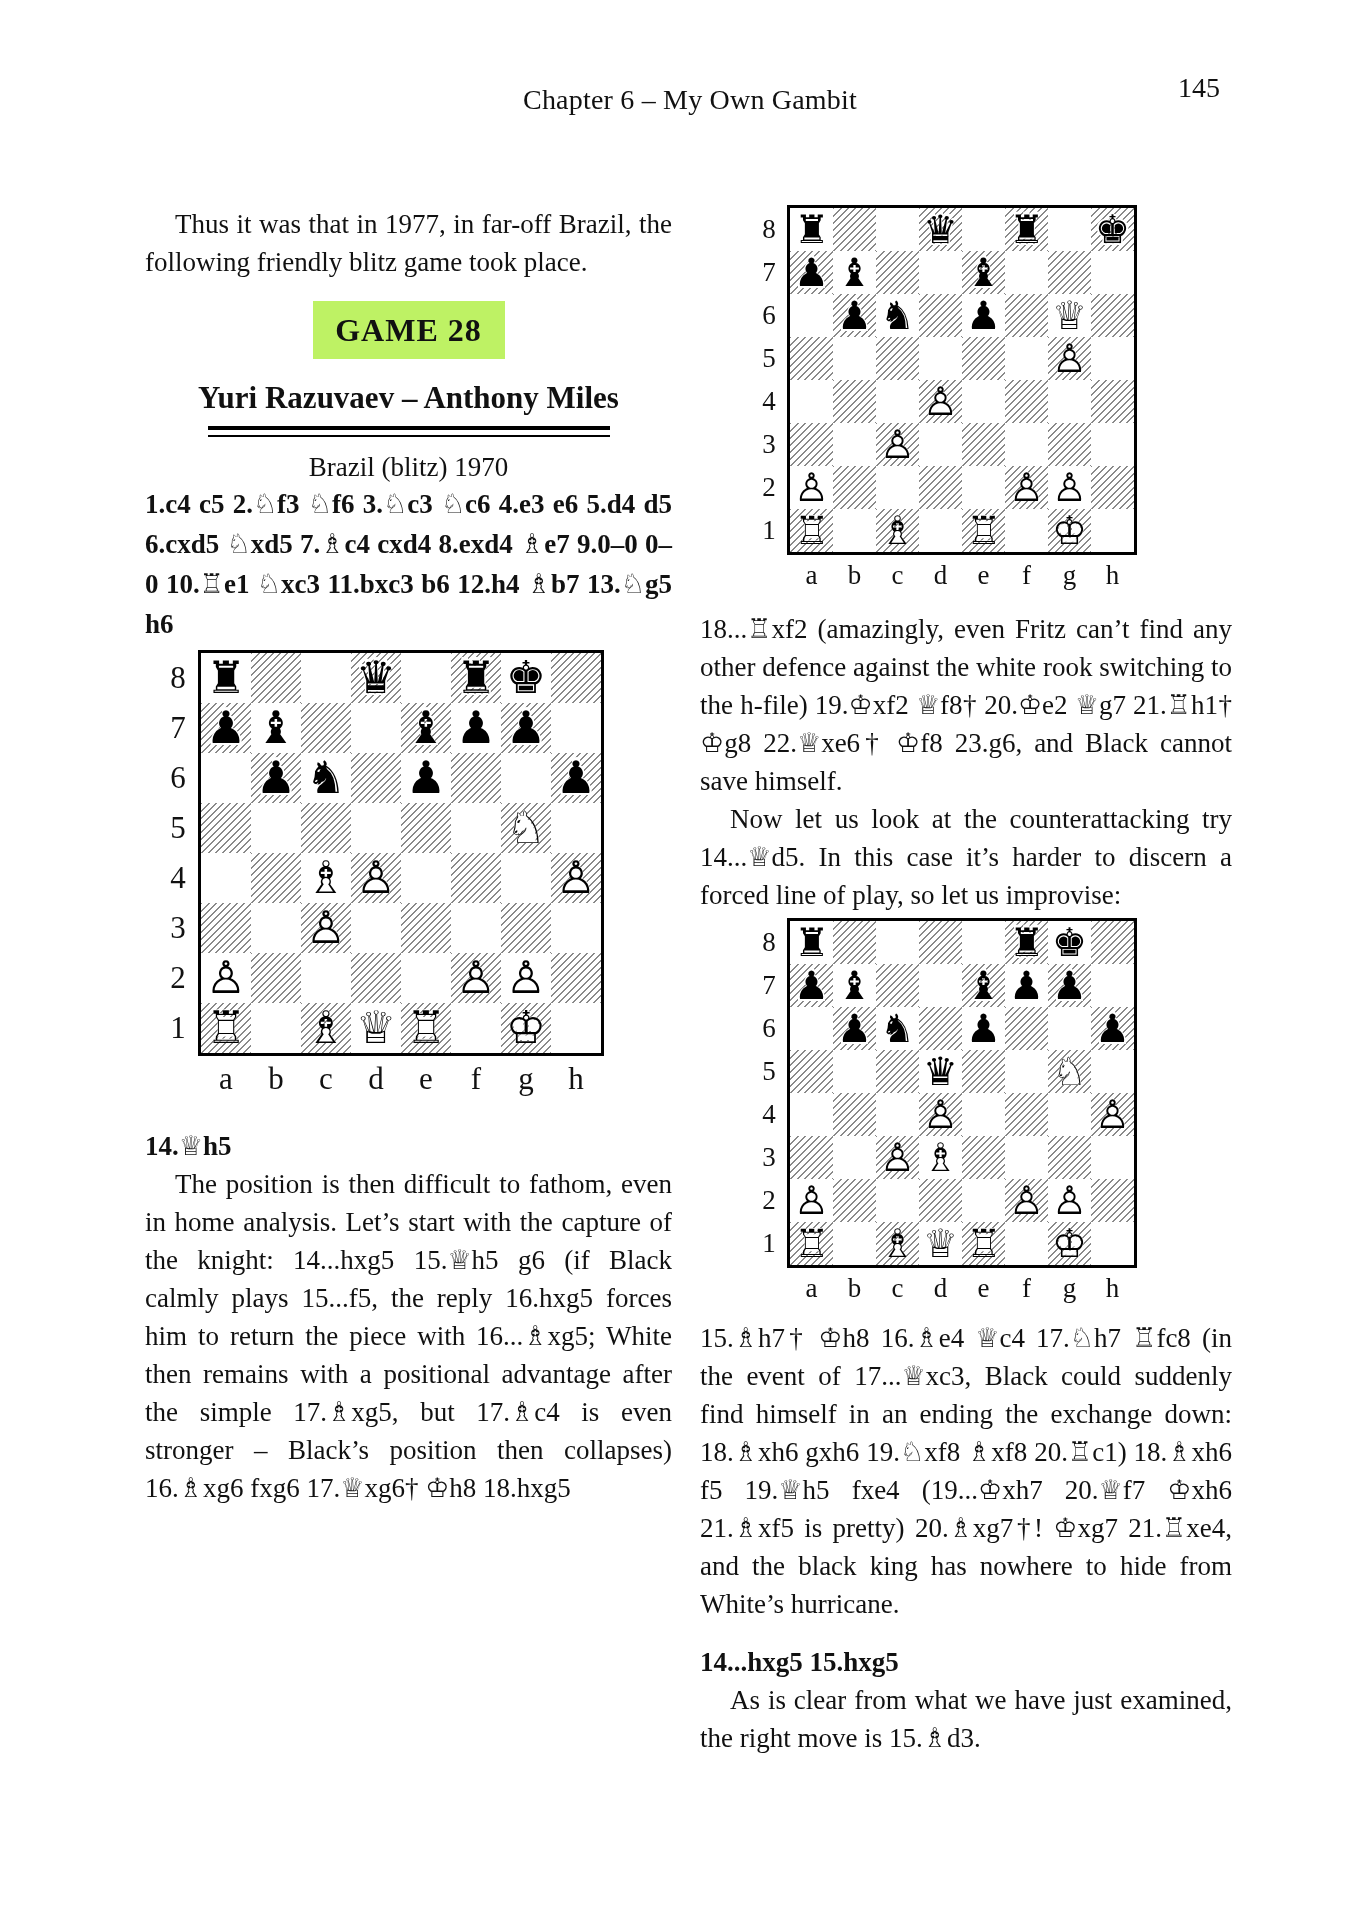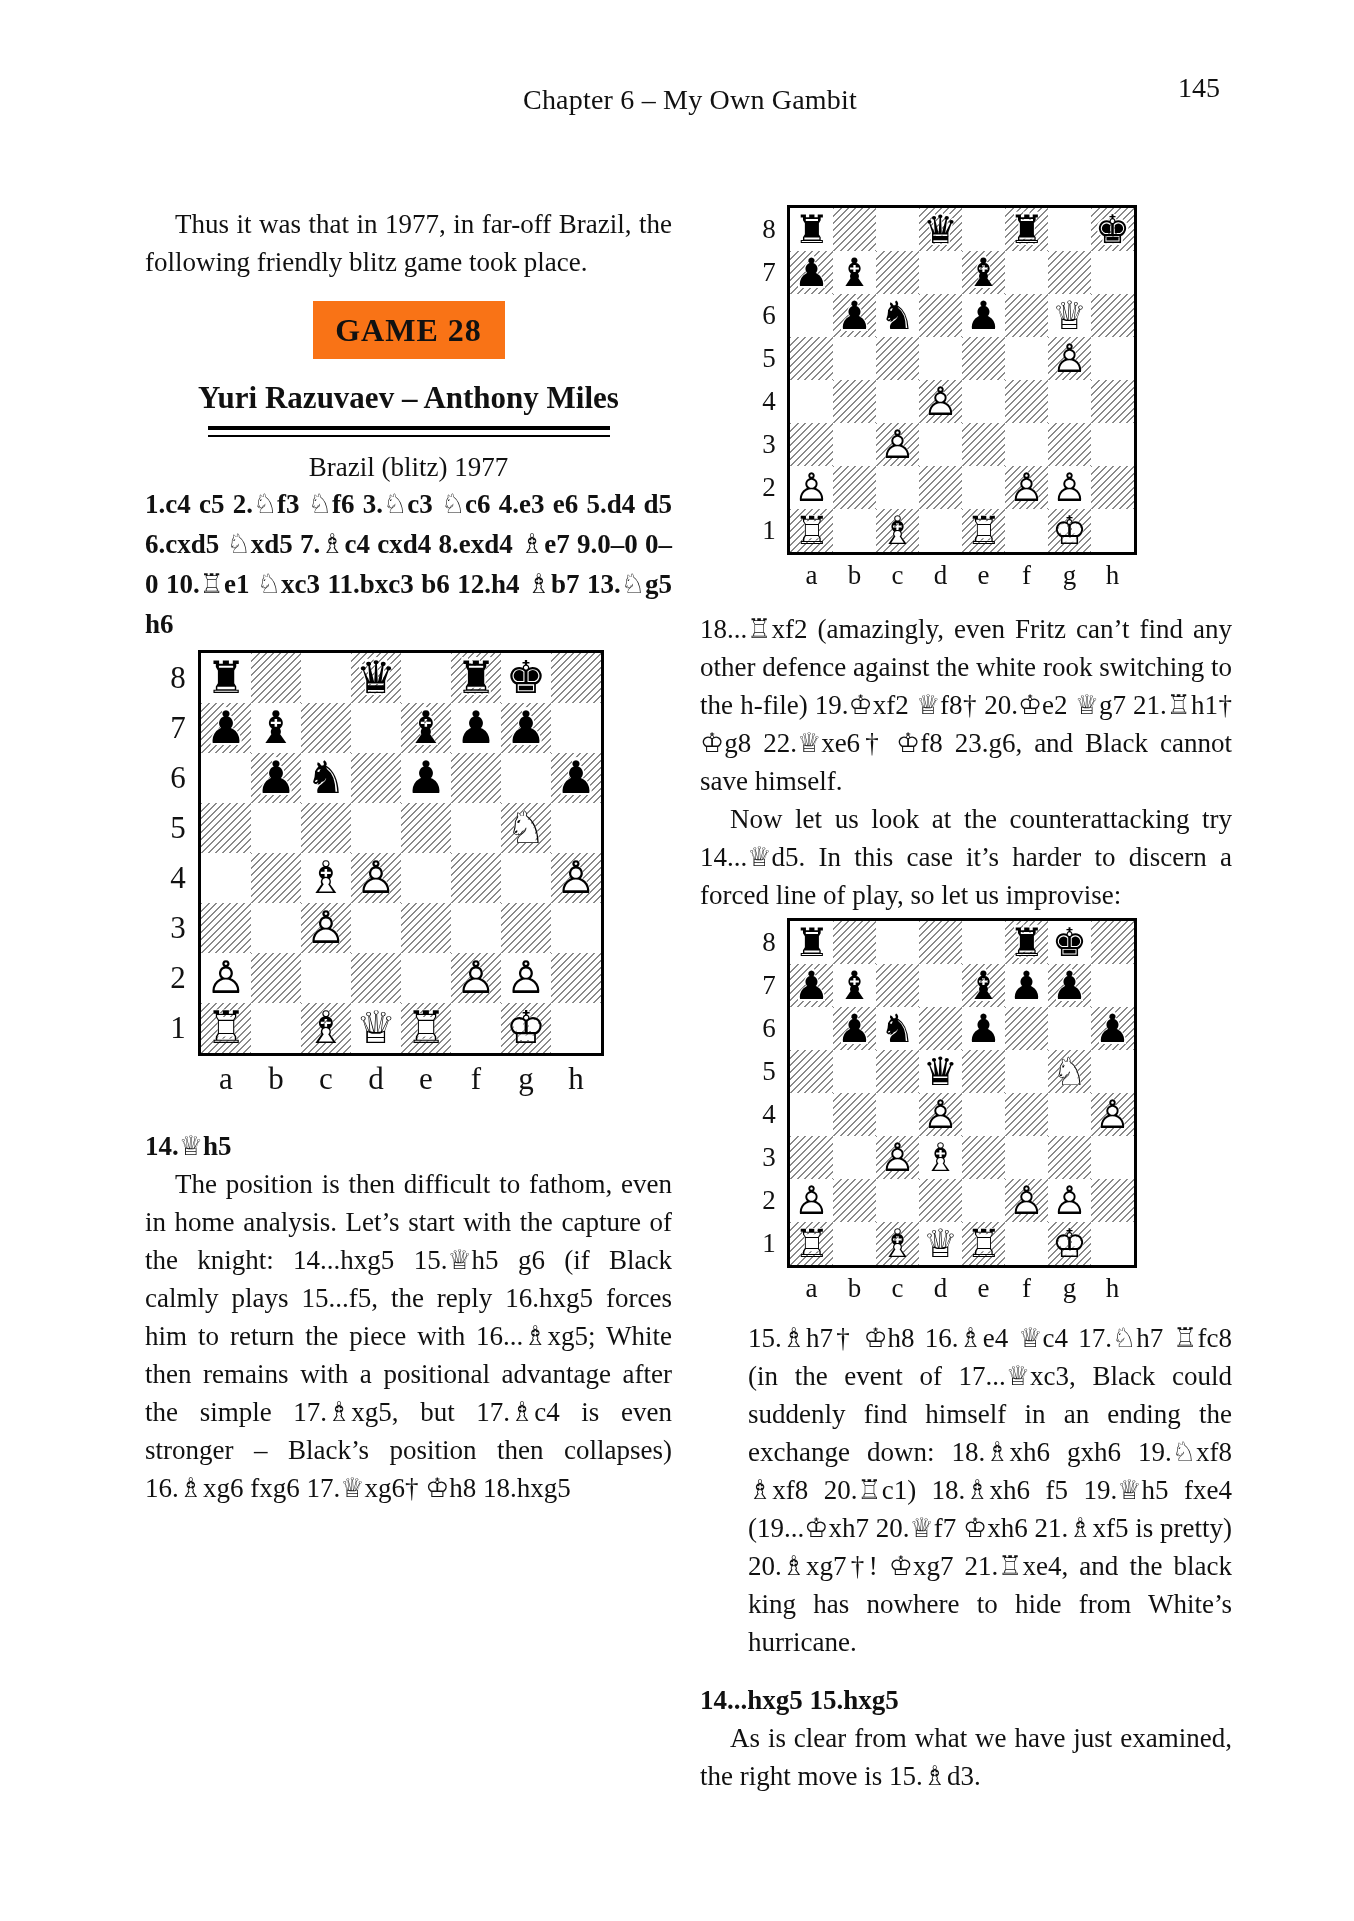--- a/index.html
+++ b/index.html
@@ -35,21 +35,21 @@
   .moves-block {
     font-weight: bold;
     font-size: 27px; line-height: 40px; text-align: justify;
   }
   .move-heading {
     margin-top: 26px; font-weight: bold;
     font-size: 27px; line-height: 38px;
   }
   .game-box {
     width: 192px; height: 58px; margin: 20px auto 0;
-    background: #f97316;
+    background: #bef264;
     display: flex; align-items: center; justify-content: center;
     font-weight: bold; font-size: 32px; letter-spacing: 1px;
   }
   .players-heading {
     margin-top: 20px; font-weight: bold; font-size: 31px;
     text-align: center; line-height: 1.2;
   }
   .double-rule {
     width: 402px; height: 5px; margin: 10px auto 0;
     border-top: 4px solid #000; border-bottom: 2px solid #000;
@@ -97,41 +97,41 @@
     margin-left: calc(var(--lblw) + 3px);
   }
   .dg-file-label {
     height: var(--flh); padding-top: 5px;
     display: flex; align-items: flex-start; justify-content: center;
     font-size: var(--lf);
   }
 
   
   #rc-para1 { margin-top: 14px; }
-  #rc-para3 { margin-top: 10px; margin-left: 48px; }
+  #rc-para3 { margin-top: 10px; }
   #rc-move-heading { margin-top: 20px; }
 </style>
 </head>
 <body>
 
 <div class="page">
 
   <div class="chapter-title">Chapter 6 – My Own Gambit</div>
   <div class="page-number">145</div>
 
   <div class="col" id="col-left">
     <p class="body-text indent">Thus it was that in 1977, in far-off Brazil, the following friendly blitz game took place.</p>
 
     <div class="game-box">
       <span>GAME 28</span>
     </div>
 
     <div class="players-heading">Yuri Razuvaev – Anthony Miles</div>
     <div class="double-rule"></div>
-    <div class="event-line">Brazil (blitz) 1977</div>
+    <div class="event-line">Brazil (blitz) 1970</div>
 
     <p class="moves-block">1.c4 c5 2.♘f3 ♘f6 3.♘c3 ♘c6 4.e3 e6 5.d4 d5 6.cxd5 ♘xd5 7.♗c4 cxd4 8.exd4 ♗e7 9.0–0 0–0 10.♖e1 ♘xc3 11.bxc3 b6 12.h4 ♗b7 13.♘g5 h6</p>
 
     <div class="diagram diagram-large" id="diagram-game">
         <div class="dg-main">
           <div class="dg-ranks">
             <div class="dg-rank-label">8</div>
             <div class="dg-rank-label">7</div>
             <div class="dg-rank-label">6</div>
             <div class="dg-rank-label">5</div>

